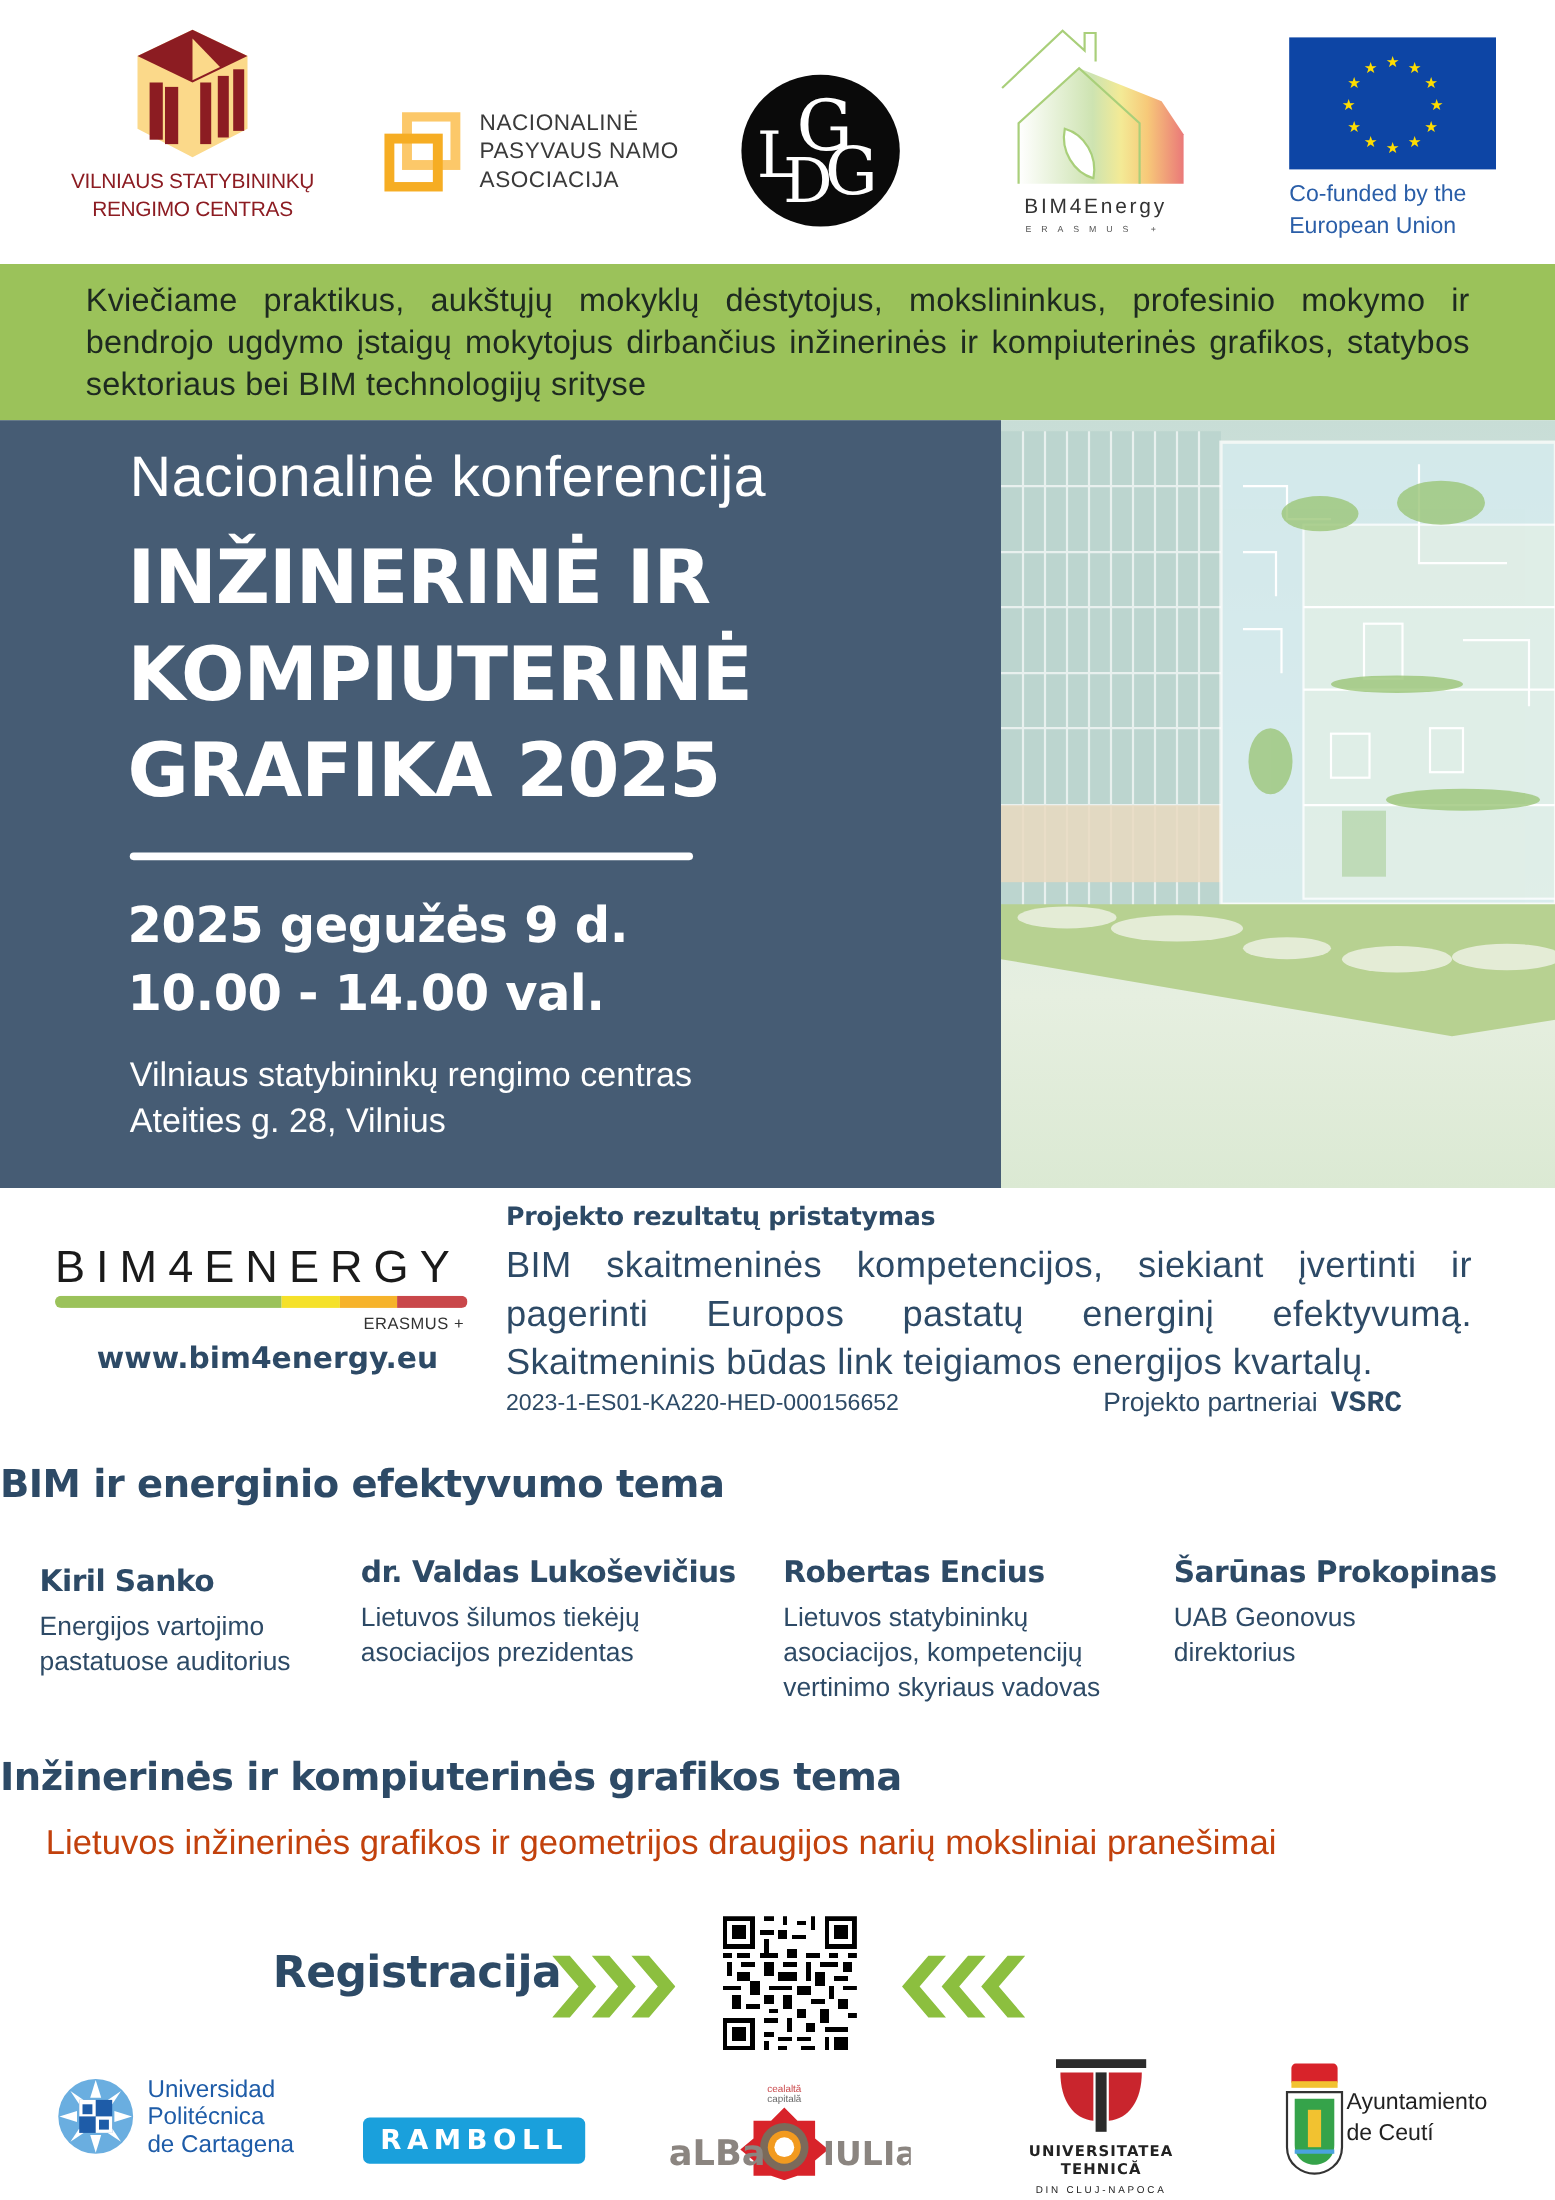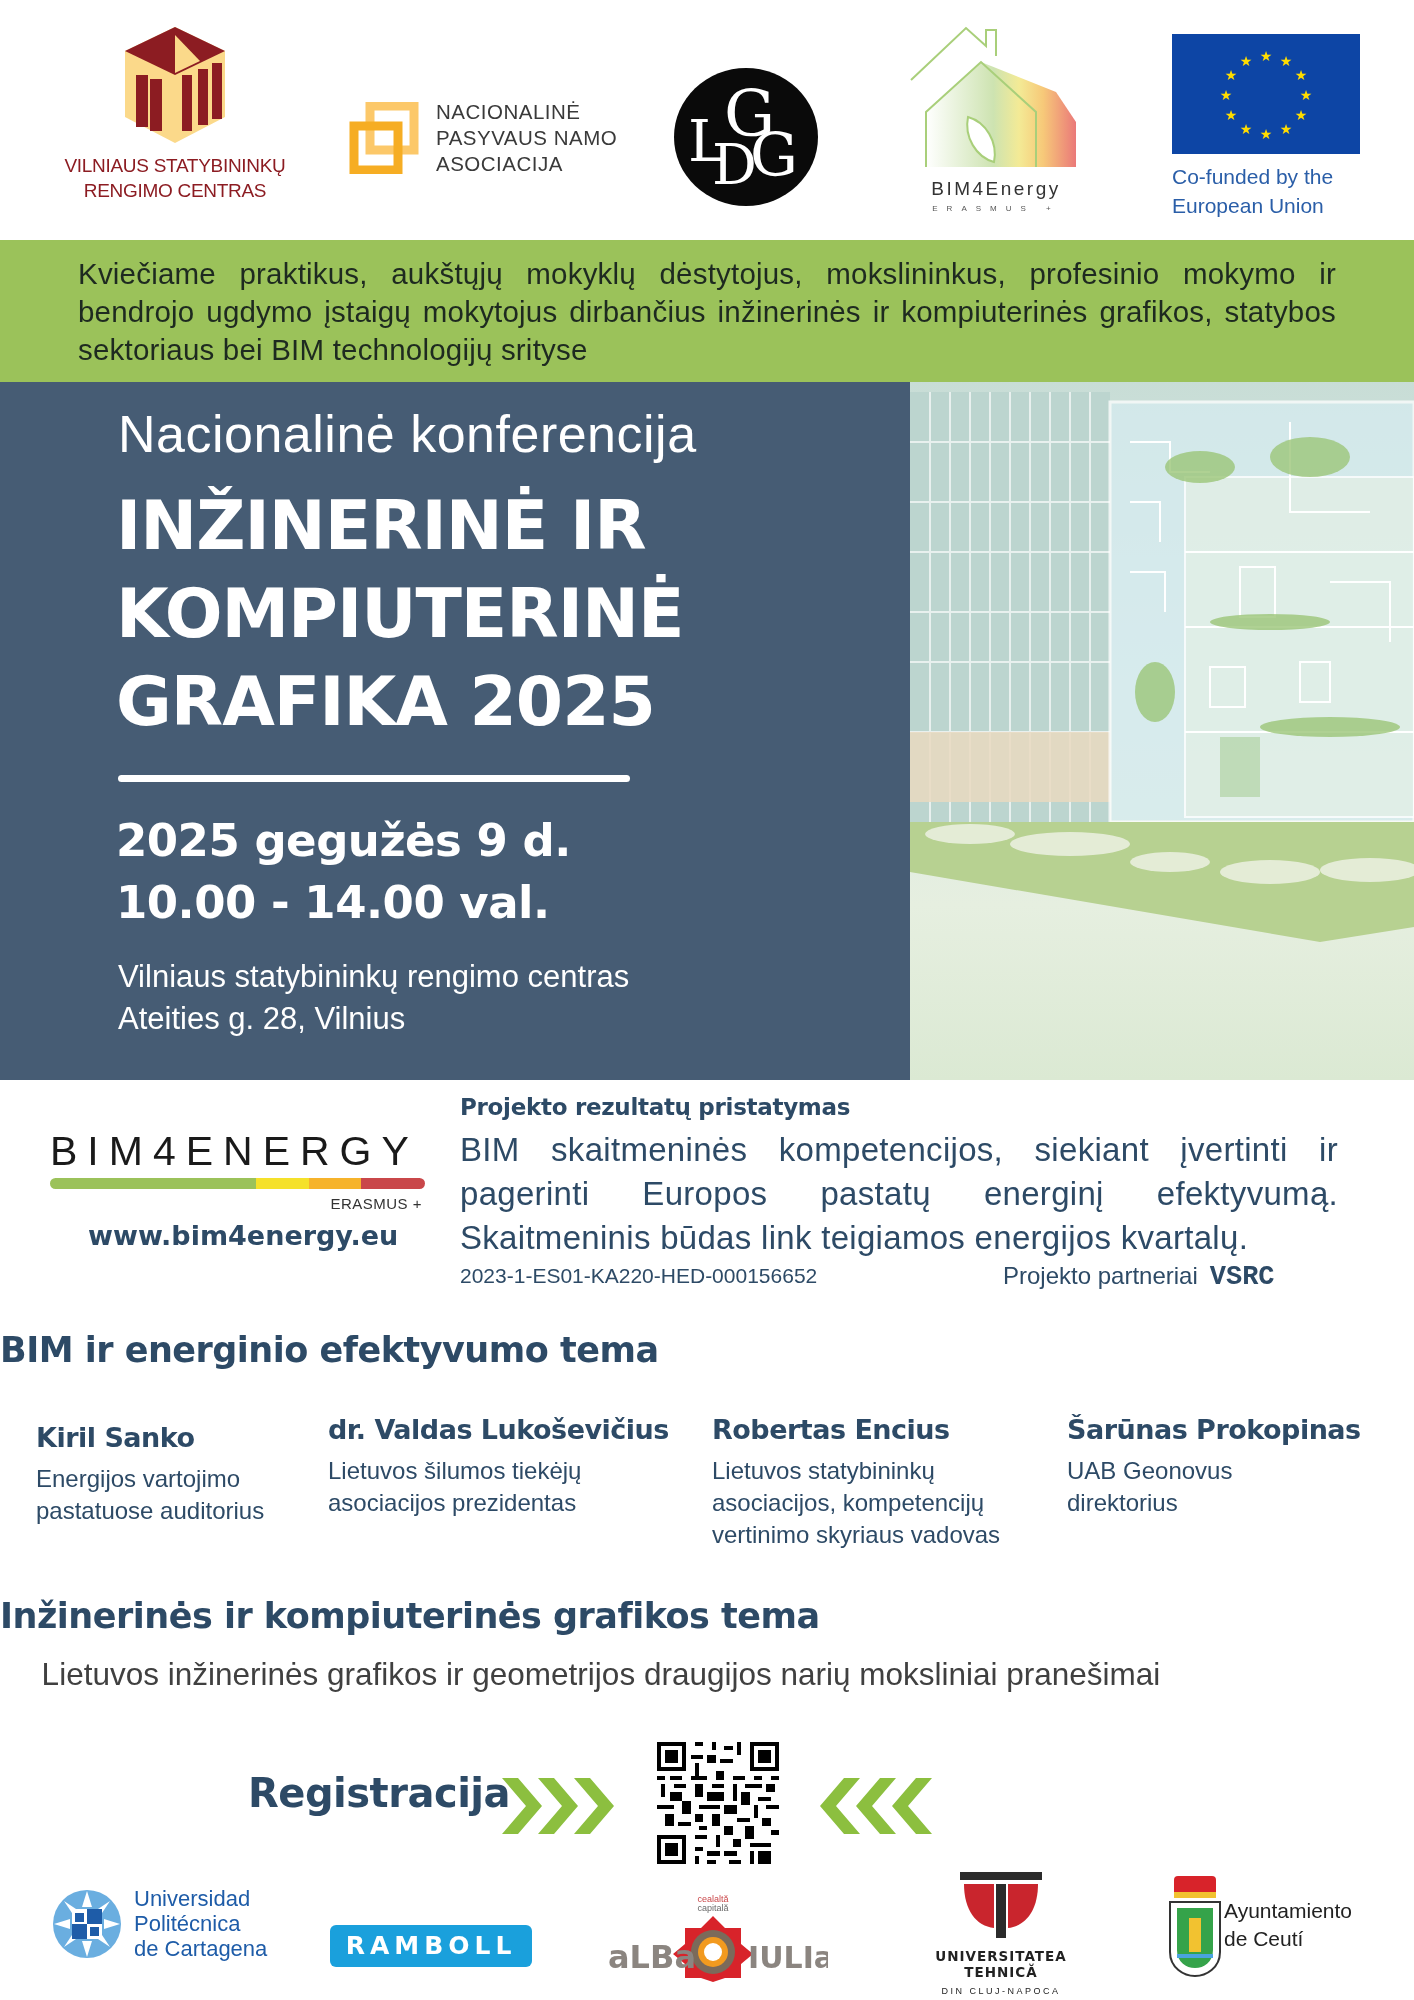--- a/index.html
+++ b/index.html
@@ -58,21 +58,21 @@
 
   
   .topic-head { position: absolute; left: 0; width: 1414px; text-align: left; font-family: "DejaVu Sans", sans-serif; font-weight: bold; color: #2d4a66; font-size: 35px; letter-spacing: -0.5px; }
   .topic1 { top: 1330px; }
   .topic2 { top: 1596px; }
 
   .speaker { position: absolute; }
   .speaker-name { font-family: "DejaVu Sans", sans-serif; font-weight: bold; font-size: 27px; color: #2d4a66; letter-spacing: -0.5px; }
   .speaker-role { font-family: Liberation Sans, sans-serif; font-size: 24px; line-height: 32px; color: #2d4a66; margin-top: 10px; }
 
-  .topic2-sub { position: absolute; left: 0; top: 1656px; width: 1162px; text-align: center; font-family: "Liberation Sans", sans-serif; font-size: 31.5px; color: #404040; padding-left: 40px; }
+  .topic2-sub { position: absolute; left: 0; top: 1656px; width: 1162px; text-align: center; font-family: "Liberation Sans", sans-serif; font-size: 31.5px; color: #c2410c; padding-left: 40px; }
 
   
   .reg-label { position: absolute; left: 248px; top: 1770px; font-family: "DejaVu Sans", sans-serif; font-weight: bold; font-size: 40px; color: #2d4a66; letter-spacing: -0.5px; }
   .reg-arrows { position: absolute; top: 1776px; width: 112px; height: 60px; }
   .reg-arrows-r { left: 502px; }
   .reg-arrows-l { left: 820px; }
   .qr { position: absolute; left: 657px; top: 1742px; width: 122px; height: 122px; }
 
   
   .partner { position: absolute; }

